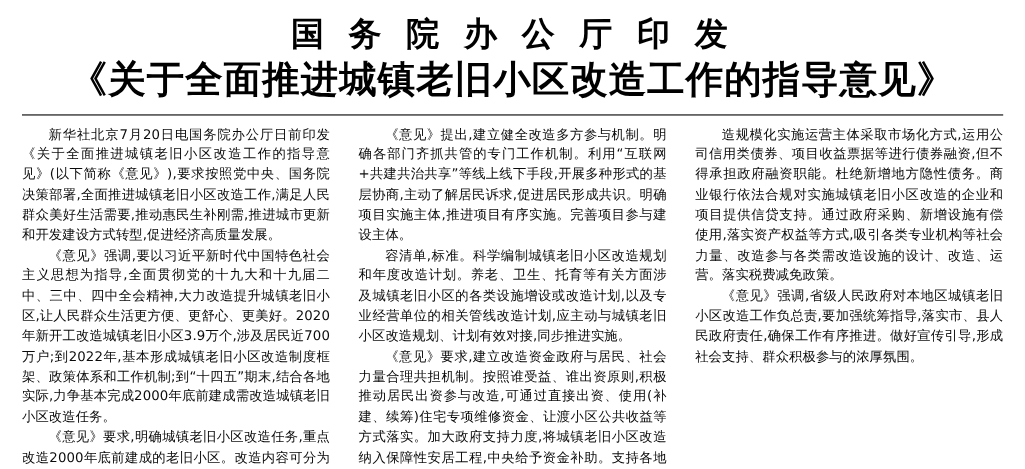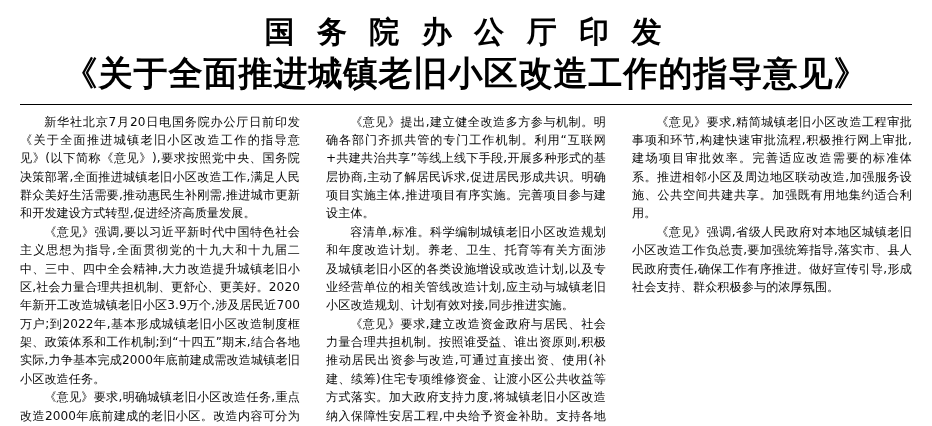--- a/index.html
+++ b/index.html
@@ -74,29 +74,29 @@
     <div class="headline-line1">国 务 院 办 公 厅 印 发</div>
     <div class="headline-line2">《关于全面推进城镇老旧小区改造工作的指导意见》</div>
   </div>
 
   <div class="rule"></div>
 
   <div class="columns">
 
     <div class="col">
       <p class="lead">新华社北京7月20日电国务院办公厅日前印发《关于全面推进城镇老旧小区改造工作的指导意见》(以下简称《意见》),要求按照党中央、国务院决策部署,全面推进城镇老旧小区改造工作,满足人民群众美好生活需要,推动惠民生补刚需,推进城市更新和开发建设方式转型,促进经济高质量发展。</p>
-      <p>《意见》强调,要以习近平新时代中国特色社会主义思想为指导,全面贯彻党的十九大和十九届二中、三中、四中全会精神,大力改造提升城镇老旧小区,社会力量合理共担机制、更舒心、更美好。2020年新开工改造城镇老旧小区3.9万个,涉及居民近700万户;到2022年,基本形成城镇老旧小区改造制度框架、政策体系和工作机制;到“十四五”期末,结合各地实际,力争基本完成2000年底前建成需改造城镇老旧小区改造任务。</p>
+      <p>《意见》强调,要以习近平新时代中国特色社会主义思想为指导,全面贯彻党的十九大和十九届二中、三中、四中全会精神,大力改造提升城镇老旧小区,让人民群众生活更方便、更舒心、更美好。2020年新开工改造城镇老旧小区3.9万个,涉及居民近700万户;到2022年,基本形成城镇老旧小区改造制度框架、政策体系和工作机制;到“十四五”期末,结合各地实际,力争基本完成2000年底前建成需改造城镇老旧小区改造任务。</p>
       <p>《意见》要求,明确城镇老旧小区改造任务,重点改造2000年底前建成的老旧小区。改造内容可分为基础类、完善类、提升类3类,各地因地制宜确定改造内容清单,标准。科学编制城镇老旧小区改造规划和年度改造计划。养老、卫生、托育等有关方面涉及城镇老旧小区的各类设施增设或改造计划,以及专业经营单位的相关管线改造计划,应主动与城镇老旧小区改造规划、计划有效对接,同步推进实施。</p>
     </div>
 
     <div class="col">
       <p>《意见》提出,建立健全改造多方参与机制。明确各部门齐抓共管的专门工作机制。利用“互联网+共建共治共享”等线上线下手段,开展多种形式的基层协商,主动了解居民诉求,促进居民形成共识。明确项目实施主体,推进项目有序实施。完善项目参与建设主体。</p>
       <p>容清单,标准。科学编制城镇老旧小区改造规划和年度改造计划。养老、卫生、托育等有关方面涉及城镇老旧小区的各类设施增设或改造计划,以及专业经营单位的相关管线改造计划,应主动与城镇老旧小区改造规划、计划有效对接,同步推进实施。</p>
       <p>《意见》要求,建立改造资金政府与居民、社会力量合理共担机制。按照谁受益、谁出资原则,积极推动居民出资参与改造,可通过直接出资、使用(补建、续筹)住宅专项维修资金、让渡小区公共收益等方式落实。加大政府支持力度,将城镇老旧小区改造纳入保障性安居工程,中央给予资金补助。支持各地通过发行地方政府专项债券等措施改造资金。支持城镇老旧小区改造规模化实施运营主体采取市场化方式,运用公司信用类债券、项目收益票据等进行债券融资,但不得承担政府融资职能。杜绝新增地方隐性债务。商业银行依法合规对实施城镇老旧小区改造的企业和项目提供信贷支持。</p>
     </div>
 
     <div class="col">
-      <p>《意见》要求,精简城镇老旧小区改造工程审批事项和环节,构建快速审批流程,积极推行网上审批,建场项目审批效率。完善适应改造需要的标准体系。推进相邻小区及周边地区联动改造,加强服务设施、公共空间共建共享。加强既有用地集约适合利用。</p>
+      <p>造规模化实施运营主体采取市场化方式,运用公司信用类债券、项目收益票据等进行债券融资,但不得承担政府融资职能。杜绝新增地方隐性债务。商业银行依法合规对实施城镇老旧小区改造的企业和项目提供信贷支持。通过政府采购、新增设施有偿使用,落实资产权益等方式,吸引各类专业机构等社会力量、改造参与各类需改造设施的设计、改造、运营。落实税费减免政策。</p>
       <p>《意见》强调,省级人民政府对本地区城镇老旧小区改造工作负总责,要加强统筹指导,落实市、县人民政府责任,确保工作有序推进。做好宣传引导,形成社会支持、群众积极参与的浓厚氛围。</p>
     </div>
 
   </div>
 </div>
 
 </body></html>

